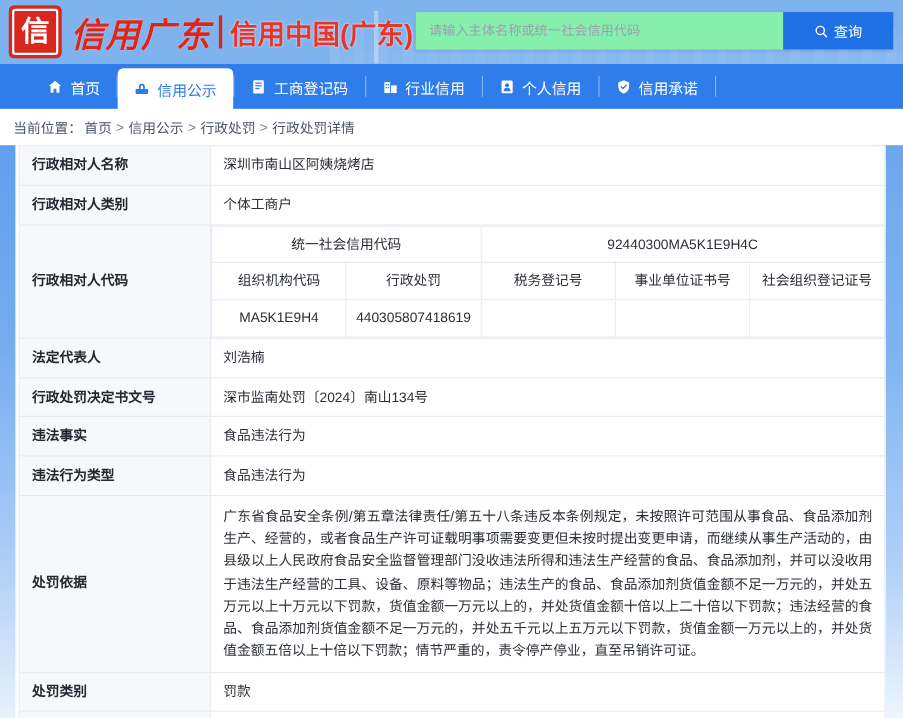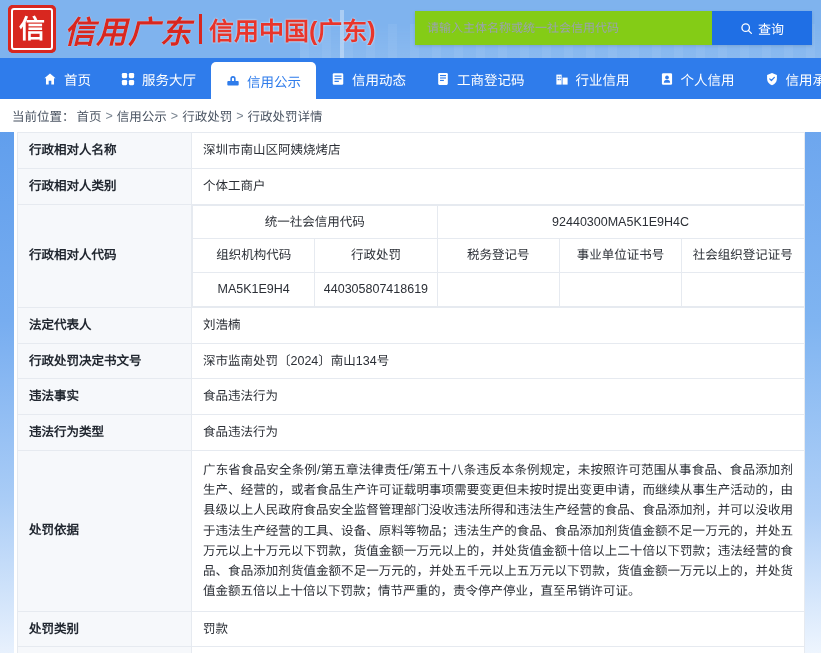--- a/index.html
+++ b/index.html
@@ -107,27 +107,27 @@
 
   .searchbox {
     position: absolute;
     right: 9px; top: 11px;
     display: flex;
     height: 34px;
     z-index: 3;
     box-shadow: 0 1px 3px rgba(0,0,0,.12);
   }
   .search-input {
-    width: 297px;
+    width: 334px;
     border: none;
     outline: none;
     padding: 0 12px;
     font-size: 12px;
     color: #333;
-    background: #84cc16;
+    background: #86efac;
     font-family: "Liberation Sans", sans-serif;
   }
   .search-input::placeholder { color: #9aa3ad; }
   .search-btn {
     width: 100px;
     border: none;
     background: #1f6fe5;
     color: #ffffff;
     font-size: 13px;
     display: flex;
@@ -276,53 +276,31 @@
   <div class="nav-item">
     <span class="nav-ico">
       <svg width="14" height="14" viewBox="0 0 16 16" fill="currentColor">
           <path d="M8 1.6 1.6 7h1.8v7.2h3.1V9.9h3V14.2h3.1V7h1.8z"></path>
         </svg>
     </span>
     <span>首页</span>
   </div>
   <span class="nav-sep"></span>
 
-  <div class="nav-item">
-    <span class="nav-ico">
-      <svg width="14" height="14" viewBox="0 0 16 16" fill="currentColor">
-          <rect x="1" y="1" width="6" height="6" rx="1.5"></rect>
-          <rect x="9" y="1" width="6" height="6" rx="1.5"></rect>
-          <rect x="1" y="9" width="6" height="6" rx="1.5"></rect>
-          <rect x="9" y="9" width="6" height="6" rx="1.5"></rect>
-        </svg>
-    </span>
-    <span>服务大厅</span>
-  </div>
 
   <div class="nav-item active">
     <span class="nav-ico">
       <svg width="14" height="14" viewBox="0 0 16 16" fill="currentColor">
           <rect x="1.5" y="8" width="13" height="5" rx="1"></rect>
           <path d="M5 8V5.4a3 3 0 0 1 6 0V8H9.2V5.4a1.2 1.2 0 0 0-2.4 0V8z"></path>
         </svg>
     </span>
     <span>信用公示</span>
   </div>
 
-  <div class="nav-item">
-    <span class="nav-ico">
-      <svg width="14" height="14" viewBox="0 0 16 16" fill="currentColor">
-          <rect x="2" y="1.5" width="12" height="13" rx="1.4"></rect>
-          <rect x="4" y="4" width="8" height="1.4" fill="#2f7ceb"></rect>
-          <rect x="4" y="7" width="8" height="1.4" fill="#2f7ceb"></rect>
-          <rect x="4" y="10" width="5" height="1.4" fill="#2f7ceb"></rect>
-        </svg>
-    </span>
-    <span>信用动态</span>
-  </div>
   <span class="nav-sep"></span>
 
   <div class="nav-item">
     <span class="nav-ico">
       <svg width="14" height="14" viewBox="0 0 16 16" fill="currentColor">
           <rect x="2.5" y="1.2" width="11" height="13.6" rx="1.3"></rect>
           <rect x="4.6" y="3.4" width="6.8" height="1.3" fill="#2f7ceb"></rect>
           <rect x="4.6" y="6.2" width="6.8" height="1.3" fill="#2f7ceb"></rect>
           <rect x="4.6" y="9" width="4.4" height="1.3" fill="#2f7ceb"></rect>
         </svg>

